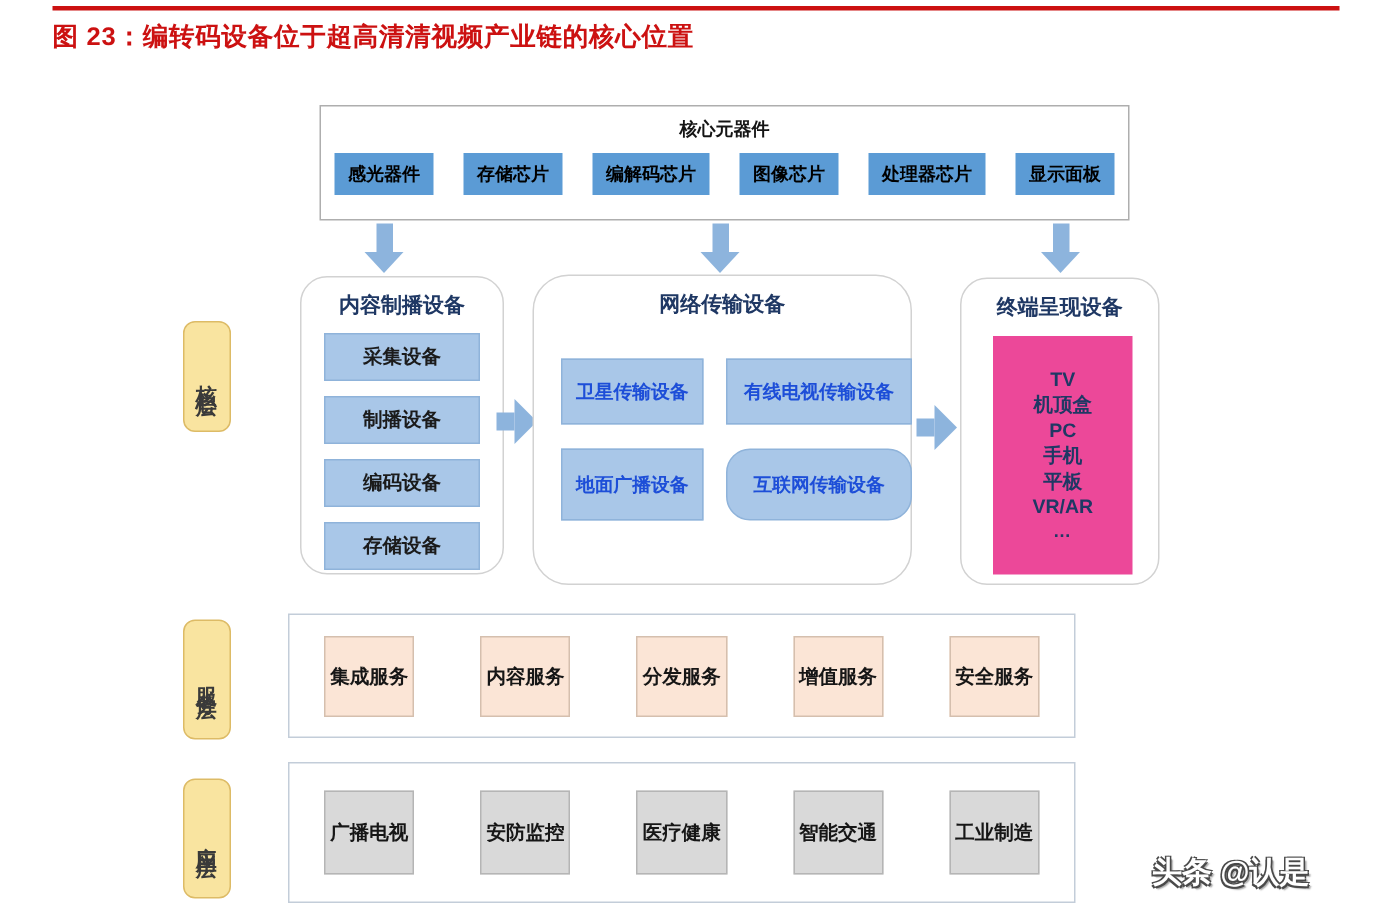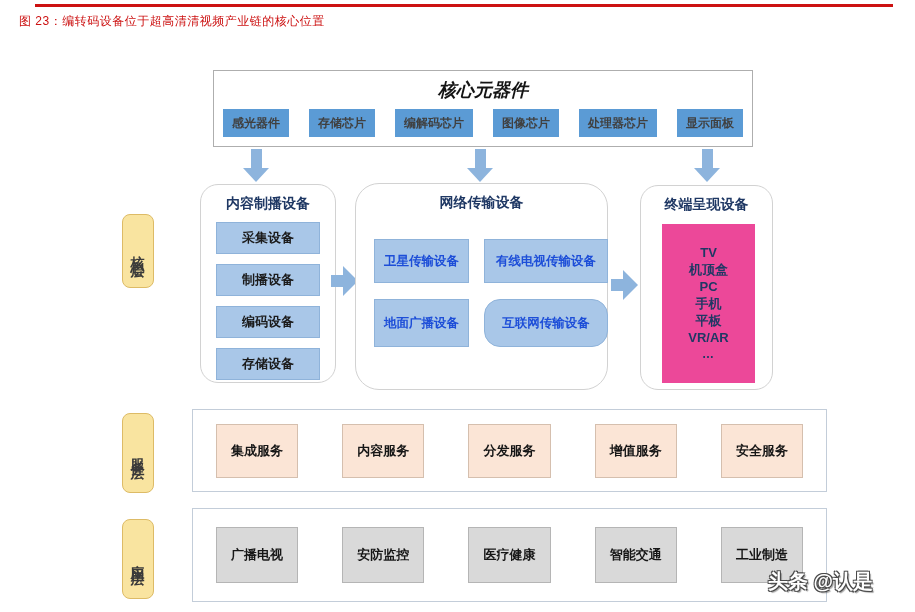--- a/index.html
+++ b/index.html
@@ -2,27 +2,27 @@
 <html><head>
 <meta charset="utf-8">
 <style>
   * { margin:0; padding:0; box-sizing:border-box; }
   html,body { background:#ffffff; }
   body { font-family:"Liberation Sans","DejaVu Sans",sans-serif; }
   .canvas { position:relative; width:915px; height:612px; background:#fff; overflow:hidden; }
 
   
   .top-rule { position:absolute; left:35px; top:4px; width:858px; height:3px; background:#cc1111; }
-  .fig-title { position:absolute; left:19px; top:13px; font-size:12px; font-weight:400; color:#cc1111; letter-spacing:0.5px; }
+  .fig-title { position:absolute; left:35px; top:13px; font-size:17px; font-weight:700; color:#cc1111; letter-spacing:0.5px; }
 
   
   .components-box { position:absolute; left:213px; top:70px; width:540px; height:77px; background:#fff; border:1px solid #aeaeae; }
-  .comp-title { margin-top:7px; text-align:center; font-size:18px; font-weight:700; color:#141414;font-style:italic; }
+  .comp-title { margin-top:7px; text-align:center; font-size:12px; font-weight:700; color:#141414; }
   .chips { display:flex; justify-content:space-between; align-items:center; padding:0 9px; margin-top:7px; }
-  .chip { background:#5b9bd5; color:#404040; font-size:12px; font-weight:700; padding:8px 9px; white-space:nowrap; line-height:1; }
+  .chip { background:#5b9bd5; color:#000000; font-size:12px; font-weight:700; padding:8px 9px; white-space:nowrap; line-height:1; }
 
   
   .arrow-down { position:absolute; width:27px; }
   .arrow-down .stem { width:11px; height:19px; background:#8db4dd; margin:0 auto; }
   .arrow-down .head { width:0; height:0; border-left:13px solid transparent; border-right:13px solid transparent; border-top:14px solid #8db4dd; }
   .arrow-right { position:absolute; display:flex; align-items:center; }
   .arrow-right .stem { width:12px; height:12px; background:#8db4dd; }
   .arrow-right .head { width:0; height:0; border-top:15px solid transparent; border-bottom:15px solid transparent; border-left:15px solid #8db4dd; }
 
   
@@ -50,21 +50,21 @@
   
   .layer-label { position:absolute; left:122px; width:32px; background:#f9e4a0; border:1px solid #ddbb66; border-radius:8px;
                  display:flex; align-items:center; justify-content:center;
                  writing-mode:vertical-rl; text-orientation:upright; letter-spacing:4px;
                  font-size:14px; font-weight:700; color:#3a3a3a; }
   .label-core { top:214px; height:74px; }
   .label-svc  { top:413px; height:80px; }
   .label-app  { top:519px; height:80px; }
 
   
-  .band { position:absolute; left:192px; width:635px; background:#fff; border:1px solid #c3cdd9;
+  .band { position:absolute; left:192px; width:525px; background:#fff; border:1px solid #c3cdd9;
           display:flex; justify-content:space-between; align-items:center; padding:0 23px;gap:44px; }
   .band-svc { top:409px; height:83px; }
   .band-app { top:508px; height:94px; }
   .pink-box { width:94px; height:54px; background:#fbe5d6; border:1px solid #d5bfae;
               display:flex; align-items:center; justify-content:center; font-size:13px; font-weight:700; color:#161616; white-space:nowrap; }
   .gray-box { width:87px; height:56px; background:#d9d9d9; border:1px solid #b5b5b5;
               display:flex; align-items:center; justify-content:center; font-size:13px; font-weight:700; color:#161616; white-space:nowrap; }
 
   
   .watermark { position:absolute; left:768px; top:568px; font-size:20px; font-weight:700; color:#fff; white-space:nowrap;

